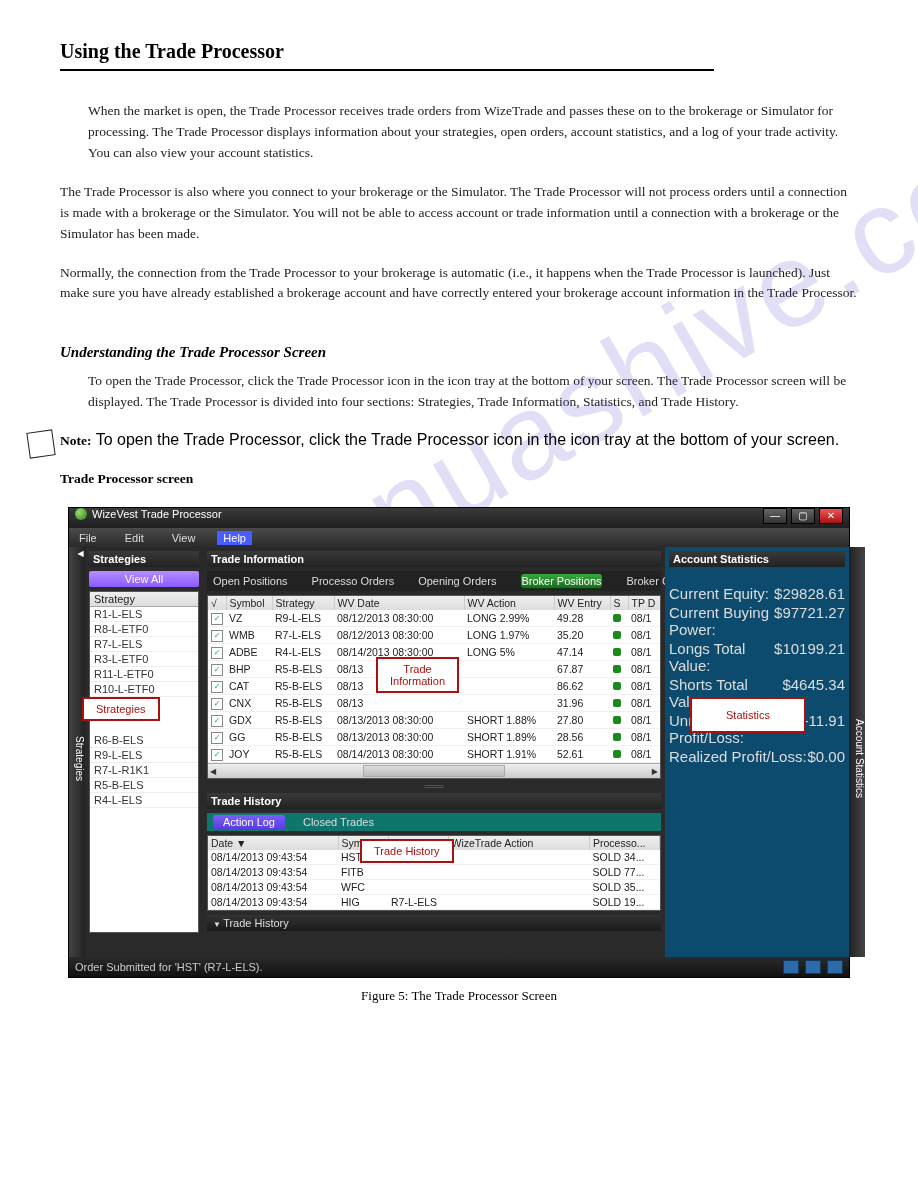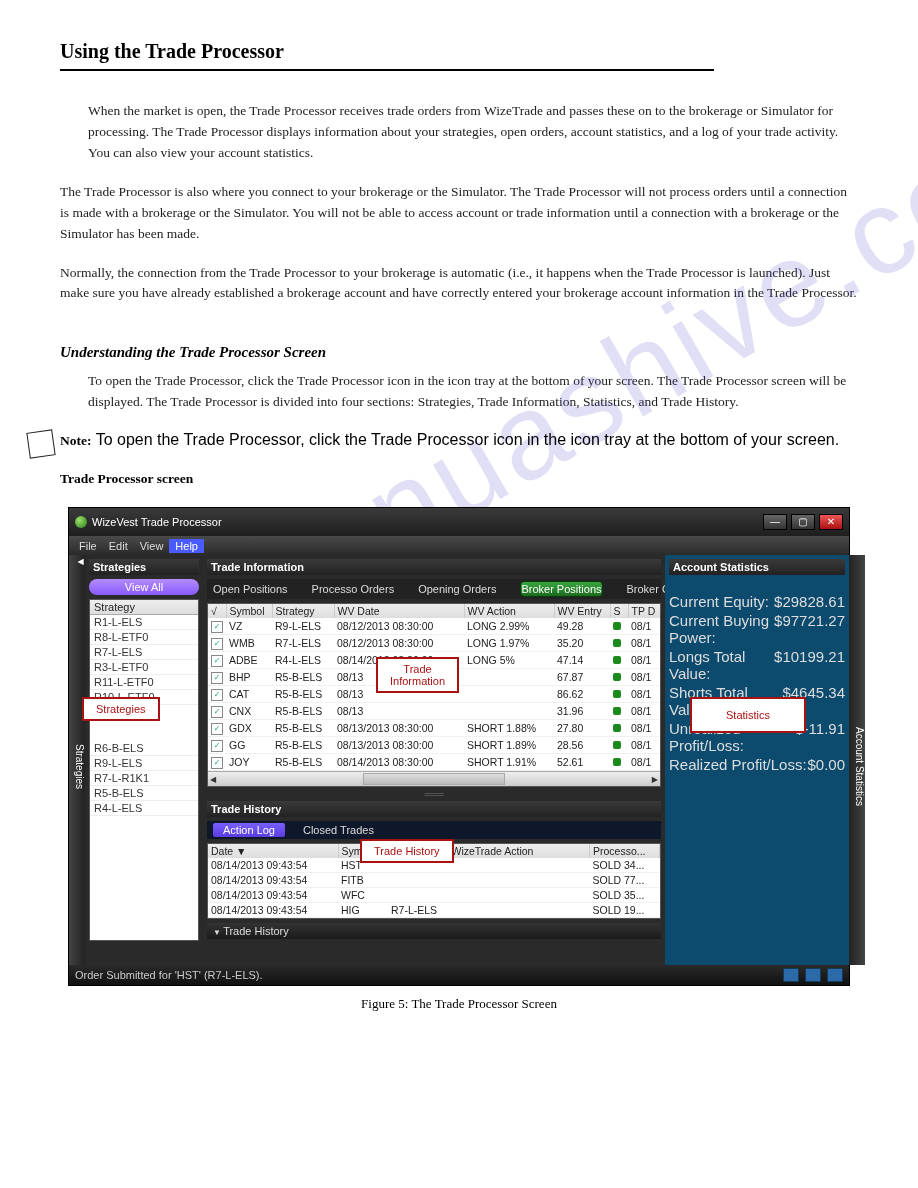--- a/index.html
+++ b/index.html
@@ -62,44 +62,44 @@
   }
   
   .app-window {
     width: 780px;
     margin: 20px auto 0 auto;
     border: 1px solid #000;
     background: #1a1a1a;
     position: relative;
   }
   .titlebar {
-    height: 28px;
+    height: 20px;
     background: linear-gradient(#3a3a3a,#1e1e1e);
     color: #fff;
     font-size: 11px;
-    display: flex; align-items: center; justify-content: space-between;
+    display: flex; align-items: flex-start; justify-content: space-between;
     padding: 0 6px;
   }
   .title-left { display: flex; align-items: center; gap: 5px; }
   .title-icon {
     width: 12px; height: 12px; border-radius: 50%;
     background: radial-gradient(circle at 35% 35%, #9be06a, #2a7a1e);
   }
   .title-controls { display: flex; gap: 4px; }
   .ctrl-btn {
     width: 22px; height: 14px; display: flex; align-items: center; justify-content: center;
     background: linear-gradient(#666,#333); border: 1px solid #000;
     color: #fff; font-size: 10px; line-height: 1;
   }
   .ctrl-close { background: linear-gradient(#e55,#a11); }
 
   .menubar {
     height: 19px; background: linear-gradient(#4a4a4a,#2a2a2a);
     color: #ddd; font-size: 11px; display: flex; align-items: center;
-    padding: 0 4px; gap: 0;
+    padding: 0 4px; gap: 16px;
   }
   .menubar .menu-item { padding: 1px 6px; }
   .menubar .menu-help { background: #4a5cff; color: #fff; }
 
   .workspace {
     display: flex;
     background: #262626;
     height: 410px;
     position: relative;
   }
@@ -118,21 +118,21 @@
   }
   .panel-head {
     font-size: 11px; font-weight: bold; color: #fff;
     background: linear-gradient(#3a3a3a,#222);
     padding: 2px 4px;
   }
   .viewall-btn {
     display: block; margin: 4px 0; padding: 2px 6px;
     background: linear-gradient(#b28dff,#8a5aff);
     color: #fff; font-size: 11px; text-align: center;
-    border-radius: 8px;
+    border-radius: 2px;
   }
   .strategy-list {
     background: #fff; color: #333; font-size: 11px;
     height: 340px; overflow: hidden;
     border: 1px solid #555;
   }
   .strategy-list div { padding: 1px 4px; border-bottom: 1px solid #eee; }
   .strategy-list .colhead { background: linear-gradient(#eee,#ddd); font-weight: normal; color: #222; border-bottom: 1px solid #aaa; }
   .strategy-list .gap { height: 34px; border: none; }
 
@@ -177,21 +177,21 @@
   .hscroll {
     height: 14px; background: linear-gradient(#eee,#ccc);
     border-top: 1px solid #aaa; display: flex;
     justify-content: space-between; align-items: center;
     font-size: 8px; color: #333; padding: 0 2px;
   }
   .hscroll .thumb { background: linear-gradient(#ddd,#bbb); height: 10px; width: 140px; border: 1px solid #aaa; }
   .grip { text-align: center; color: #777; font-size: 9px; margin: -2px 0; }
 
   .hist-tabs { display: flex; align-items: center; gap: 18px;
-    background: #0f172a; font-size: 11px; color: #ddd; padding: 2px 6px; }
+    background: #0f766e; font-size: 11px; color: #ddd; padding: 2px 6px; }
   .hist-tabs .tab-active2 {
     background: linear-gradient(#7a5fff,#5a3ce0);
     color: #fff; padding: 1px 10px; border-radius: 2px;
   }
   .collapse-row {
     background: linear-gradient(#333,#1a1a1a); color: #ddd;
     font-size: 11px; padding: 2px 6px;
   }
   .collapse-row::before { content: "▼ "; font-size: 8px; }
 

